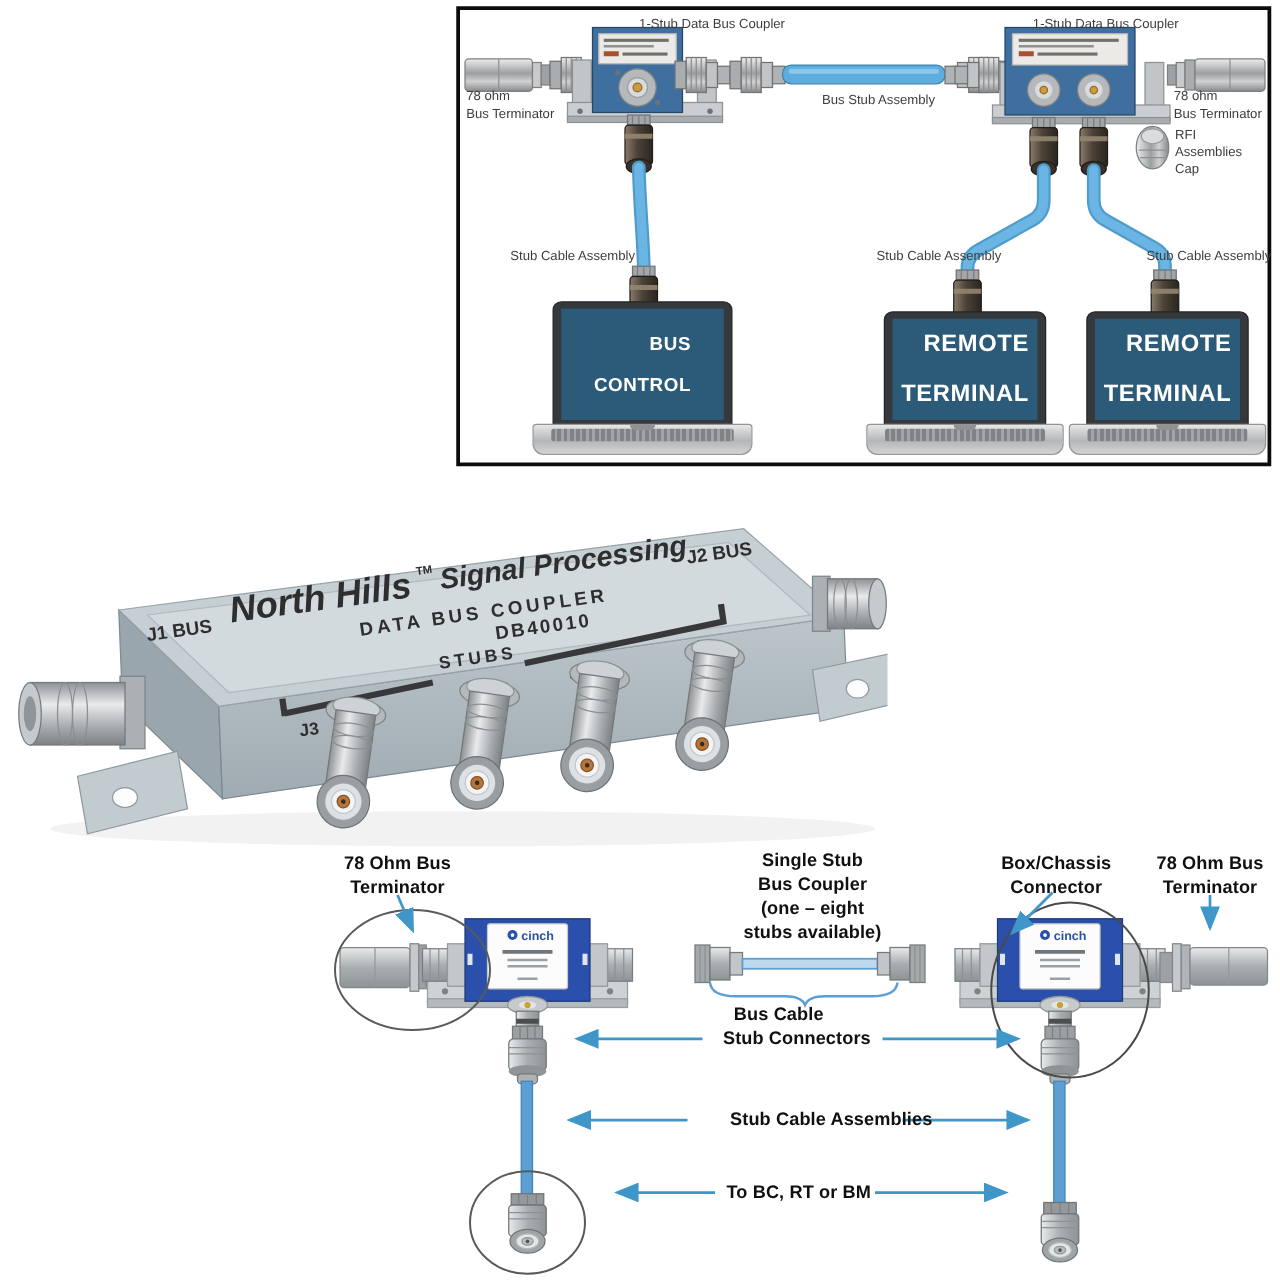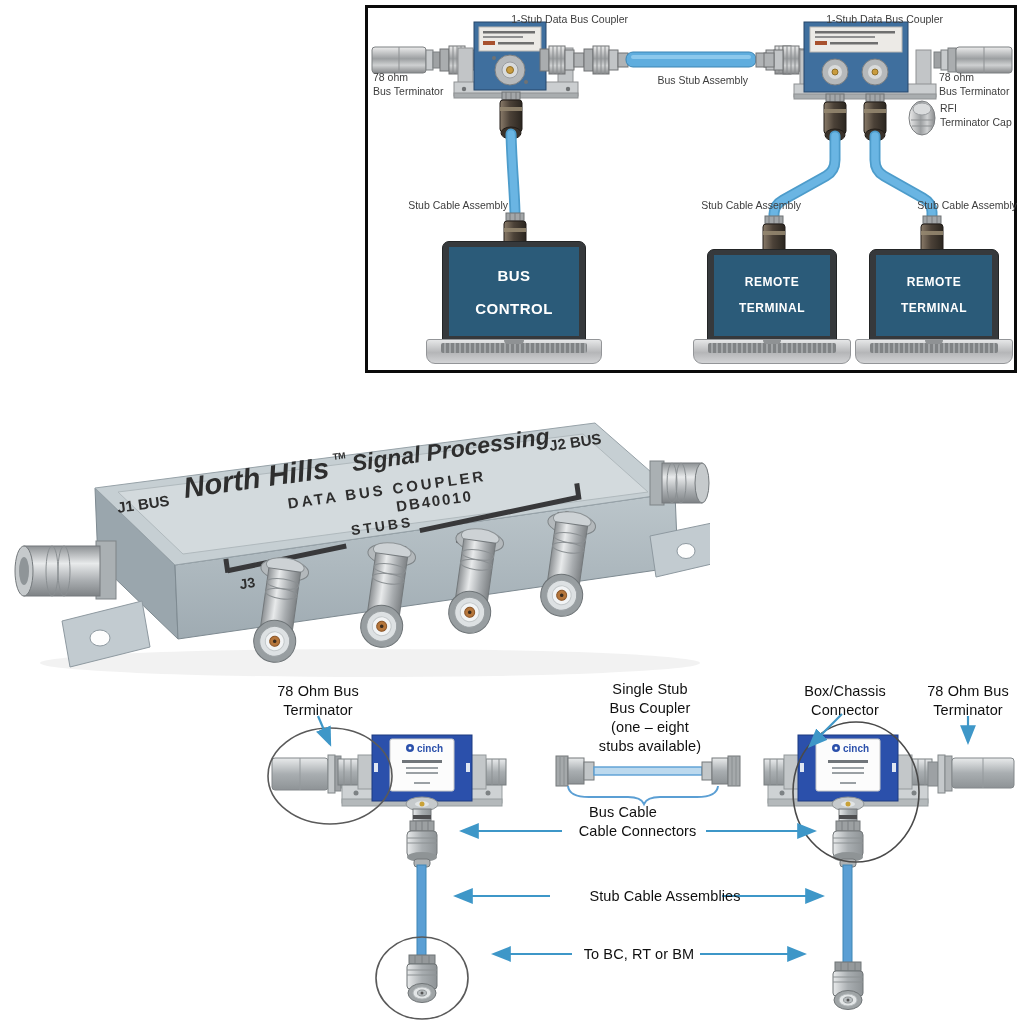--- a/index.html
+++ b/index.html
@@ -7,32 +7,32 @@
     font-family:"Liberation Sans",sans-serif;position:relative}
   .sec{position:absolute}
   #topDiagram{left:365px;top:5px;width:652px;height:368px;border:3px solid #0b0b0b;background:#fff}
   #topDiagram svg{position:absolute;left:0;top:0}
   .tlabel{position:absolute;font-size:10.5px;color:#3d3d3d;line-height:1.3;white-space:pre-line}
   .tc{text-align:right}
   .laptop{position:absolute}
   .lap-bezel{position:absolute;left:9%;right:9%;top:0;bottom:27px;background:#36393c;
     border:1px solid #232526;border-radius:7px 7px 2px 2px;padding:5px 6px}
   .lap-screen{height:100%;background:#2b5b79;display:flex;align-items:center;justify-content:center;
-    text-align:center;color:#fff;font-weight:700;font-size:15px;line-height:2.2;white-space:pre-line;letter-spacing:.5px}
-  .lap-screen.sm{font-size:12px;line-height:2.1}
+    text-align:right;color:#fff;font-weight:700;font-size:15px;line-height:2.2;white-space:pre-line;letter-spacing:.5px}
+  .lap-screen.sm{font-size:19px;line-height:2.1}
   .lap-base{position:absolute;left:0;right:0;bottom:5px;height:25px;
     background:linear-gradient(180deg,#e6e7e8,#b5b6b8 55%,#d2d3d5);
     border:1px solid #939598;border-radius:3px 3px 9px 9px}
   .lap-kbd{margin:3px 14px 0;height:10px;border-radius:2px;
     background:repeating-linear-gradient(90deg,#808385 0 3px,#a2a5a7 3px 5px)}
   .lap-base::after{content:"";position:absolute;left:44%;right:44%;top:0;height:4px;background:#8f9294;border-radius:0 0 4px 4px}
   #product{left:10px;top:393px;width:700px;height:296px}
   #bottomDiagram{left:0;top:670px;width:1024px;height:354px}
   #bottomDiagram svg{position:absolute;left:0;top:0}
-  .blabel{position:absolute;font-weight:400;font-size:14.5px;color:#101010;text-align:center;
+  .blabel{position:absolute;font-weight:700;font-size:14.5px;color:#101010;text-align:center;
     line-height:1.32;white-space:pre-line;letter-spacing:.1px}
   svg text{font-family:"Liberation Sans",sans-serif}
 </style>
 </head>
 <body>
 
 <div class="sec" id="topDiagram">
   <svg width="646" height="362" viewBox="0 0 646 362">
     <defs>
       <linearGradient id="gSilvV" x1="0" y1="0" x2="0" y2="1">
@@ -165,21 +165,21 @@
   </svg>
 
   <div class="tlabel tc" style="left:100px;top:5px;width:160px">1-Stub Data Bus Coupler</div>
   <div class="tlabel tc" style="left:400px;top:5px;width:175px">1-Stub Data Bus Coupler</div>
   <div class="tlabel" style="left:5px;top:63px">78 ohm
 Bus Terminator</div>
   <div class="tlabel tc" style="left:240px;top:66px;width:140px">Bus Stub Assembly</div>
   <div class="tlabel" style="left:571px;top:63px">78 ohm
 Bus Terminator</div>
   <div class="tlabel" style="left:572px;top:94px">RFI
-Terminator Cap</div>
+Assemblies Cap</div>
   <div class="tlabel tc" style="left:40px;top:191px;width:100px">Stub Cable Assembly</div>
   <div class="tlabel tc" style="left:333px;top:191px;width:100px">Stub Cable Assembly</div>
   <div class="tlabel tc" style="left:549px;top:191px;width:100px">Stub Cable Assembly</div>
 
   <div class="laptop" style="left:58px;top:233px;width:176px;height:128px">
     <div class="lap-bezel">
       <div class="lap-screen">BUS
 CONTROL</div>
     </div>
     <div class="lap-base">
@@ -430,16 +430,16 @@
 Terminator</div>
   <div class="blabel" style="left:775px;top:12px;width:140px">Box/Chassis
 Connector</div>
   <div class="blabel" style="left:570px;top:10px;width:160px">Single Stub
 Bus Coupler
 (one – eight
 stubs available)</div>
   <div class="blabel" style="left:900px;top:12px;width:136px">78 Ohm Bus
 Terminator</div>
   <div class="blabel" style="left:563px;top:133px;width:120px">Bus Cable</div>
-  <div class="blabel" style="left:565px;top:152px;width:145px">Cable Connectors</div>
+  <div class="blabel" style="left:565px;top:152px;width:145px">Stub Connectors</div>
   <div class="blabel" style="left:580px;top:217px;width:170px">Stub Cable Assemblies</div>
   <div class="blabel" style="left:564px;top:275px;width:150px">To BC, RT or BM</div>
 </div>
 
 </body></html>

